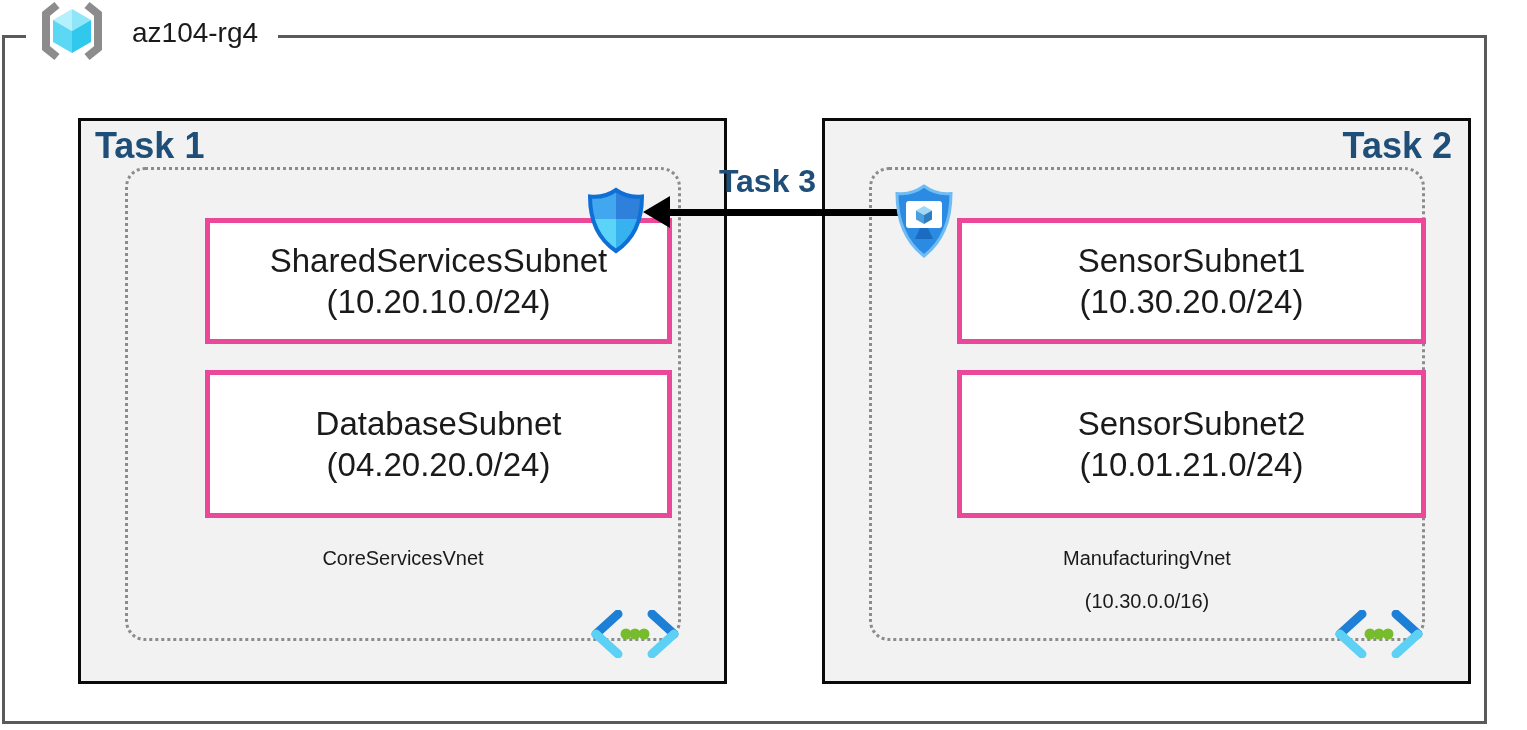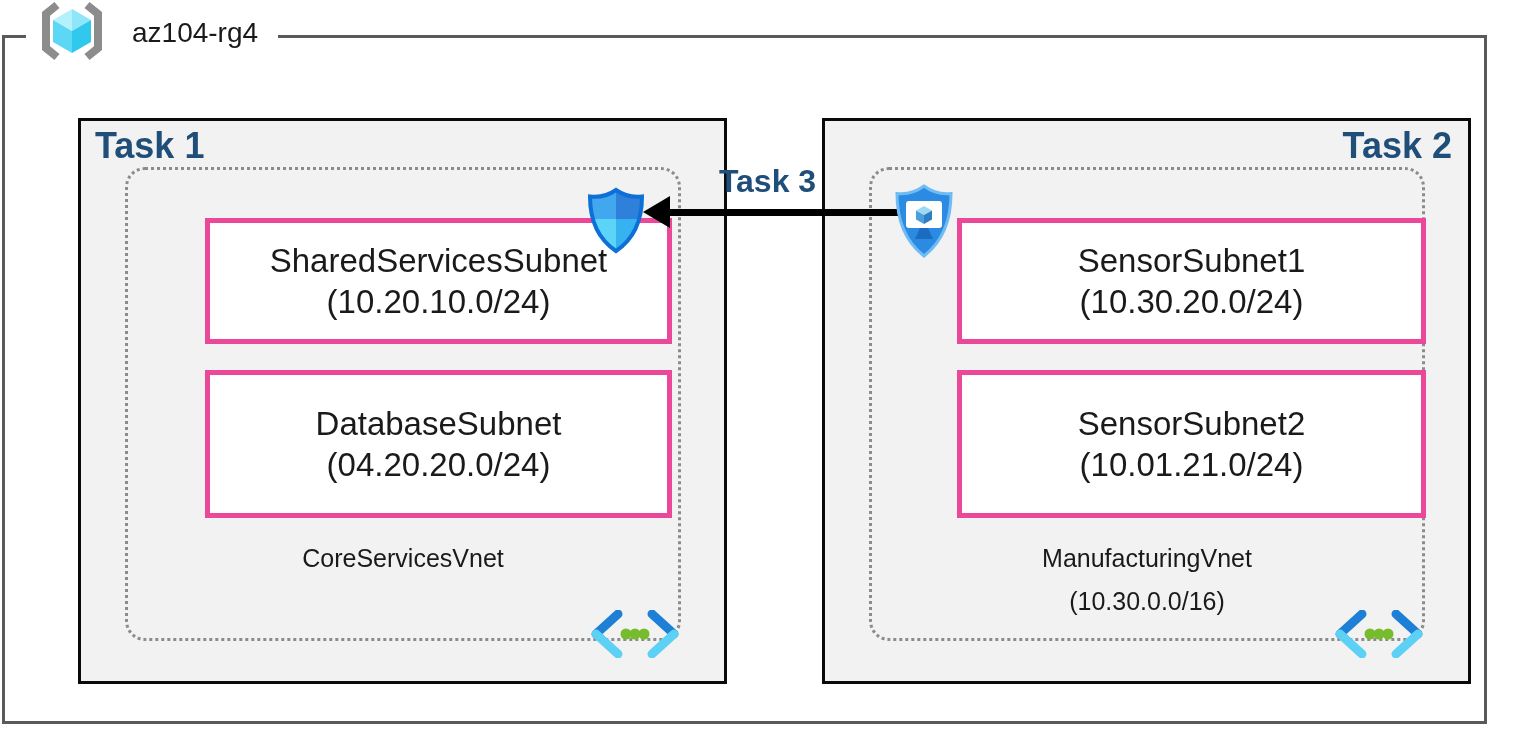--- a/index.html
+++ b/index.html
@@ -41,21 +41,21 @@
     background:#ffffff;border:5px solid #ec4899;box-sizing:border-box;
     display:flex;flex-direction:column;align-items:center;justify-content:center;
     font-size:33px;line-height:41px;text-align:center;margin-left:40px;
   }
   #task2-box .subnet-box{left:92px;width:469px;}
   .subnet-box.first{top:97px;}
   .subnet-box.second{top:249px;height:148px;}
   
   .vnet-label{
     position:absolute;left:44px;top:416px;width:556px;text-align:center;
-    font-size:25px;line-height:43px;
+    font-size:20px;line-height:43px;
   }
   
   .vnet-icon{position:absolute;left:508px;top:489px;z-index:2;}
   
   .task3-label{
     position:absolute;left:690px;top:163px;width:155px;text-align:center;
     font-size:32px;font-weight:bold;color:#1f4e79;z-index:4;
   }
   .arrow-line{
     position:absolute;left:666px;top:209px;width:234px;height:7px;

